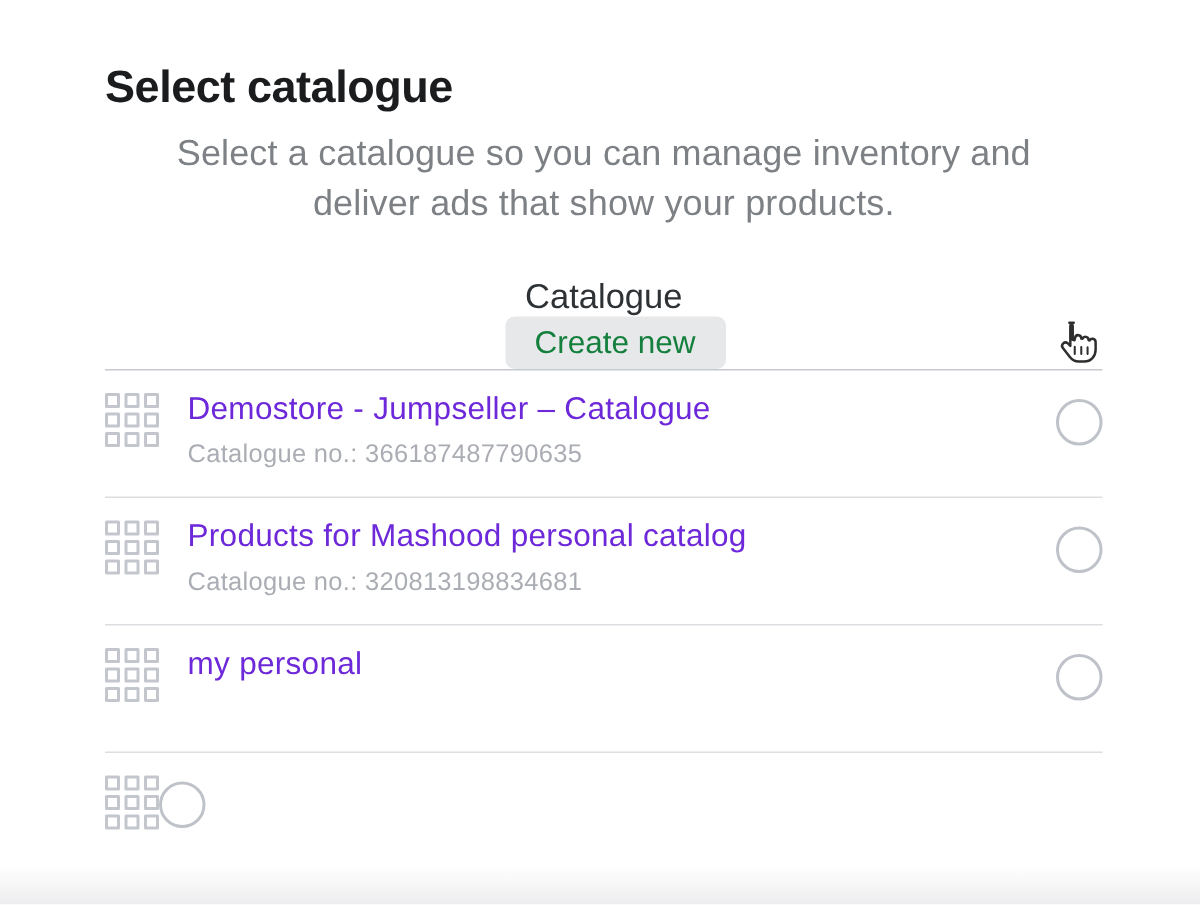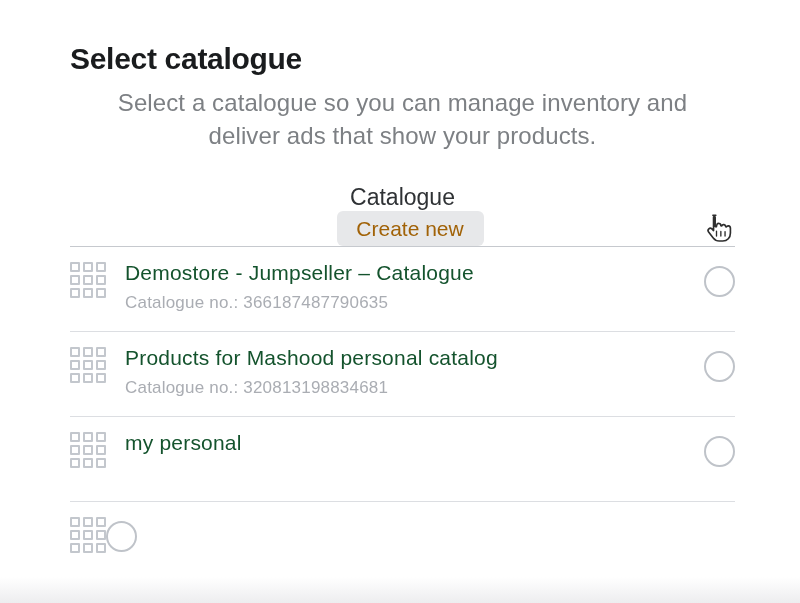--- a/index.html
+++ b/index.html
@@ -50,21 +50,21 @@
   .create-new-btn {
     position: relative;
     width: 147px;
     height: 50px;
     margin-right: -15px;
     background: #e7e8ea;
     border: none;
     border-radius: 6px;
     font-family: inherit;
     font-size: 21px;
-    color: #a16207;
+    color: #15803d;
     display: flex;
     align-items: center;
     justify-content: center;
     cursor: pointer;
   }
   .list { }
   .list-item {
     display: flex;
     height: 85px;
     border-bottom: 1px solid #dcdee2;
@@ -90,21 +90,21 @@
   }
   .item-text {
     margin-left: 19px;
     margin-top: 11px;
     flex: 1 1 auto;
     min-width: 0;
   }
   .item-name {
     font-size: 21px;
     line-height: 29px;
-    color: #14532d;
+    color: #6d28d9;
     letter-spacing: 0.2px;
     white-space: nowrap;
   }
   .item-no {
     margin-top: 4px;
     font-size: 17px;
     line-height: 23px;
     color: #aaadb3;
     letter-spacing: 0.2px;
   }

